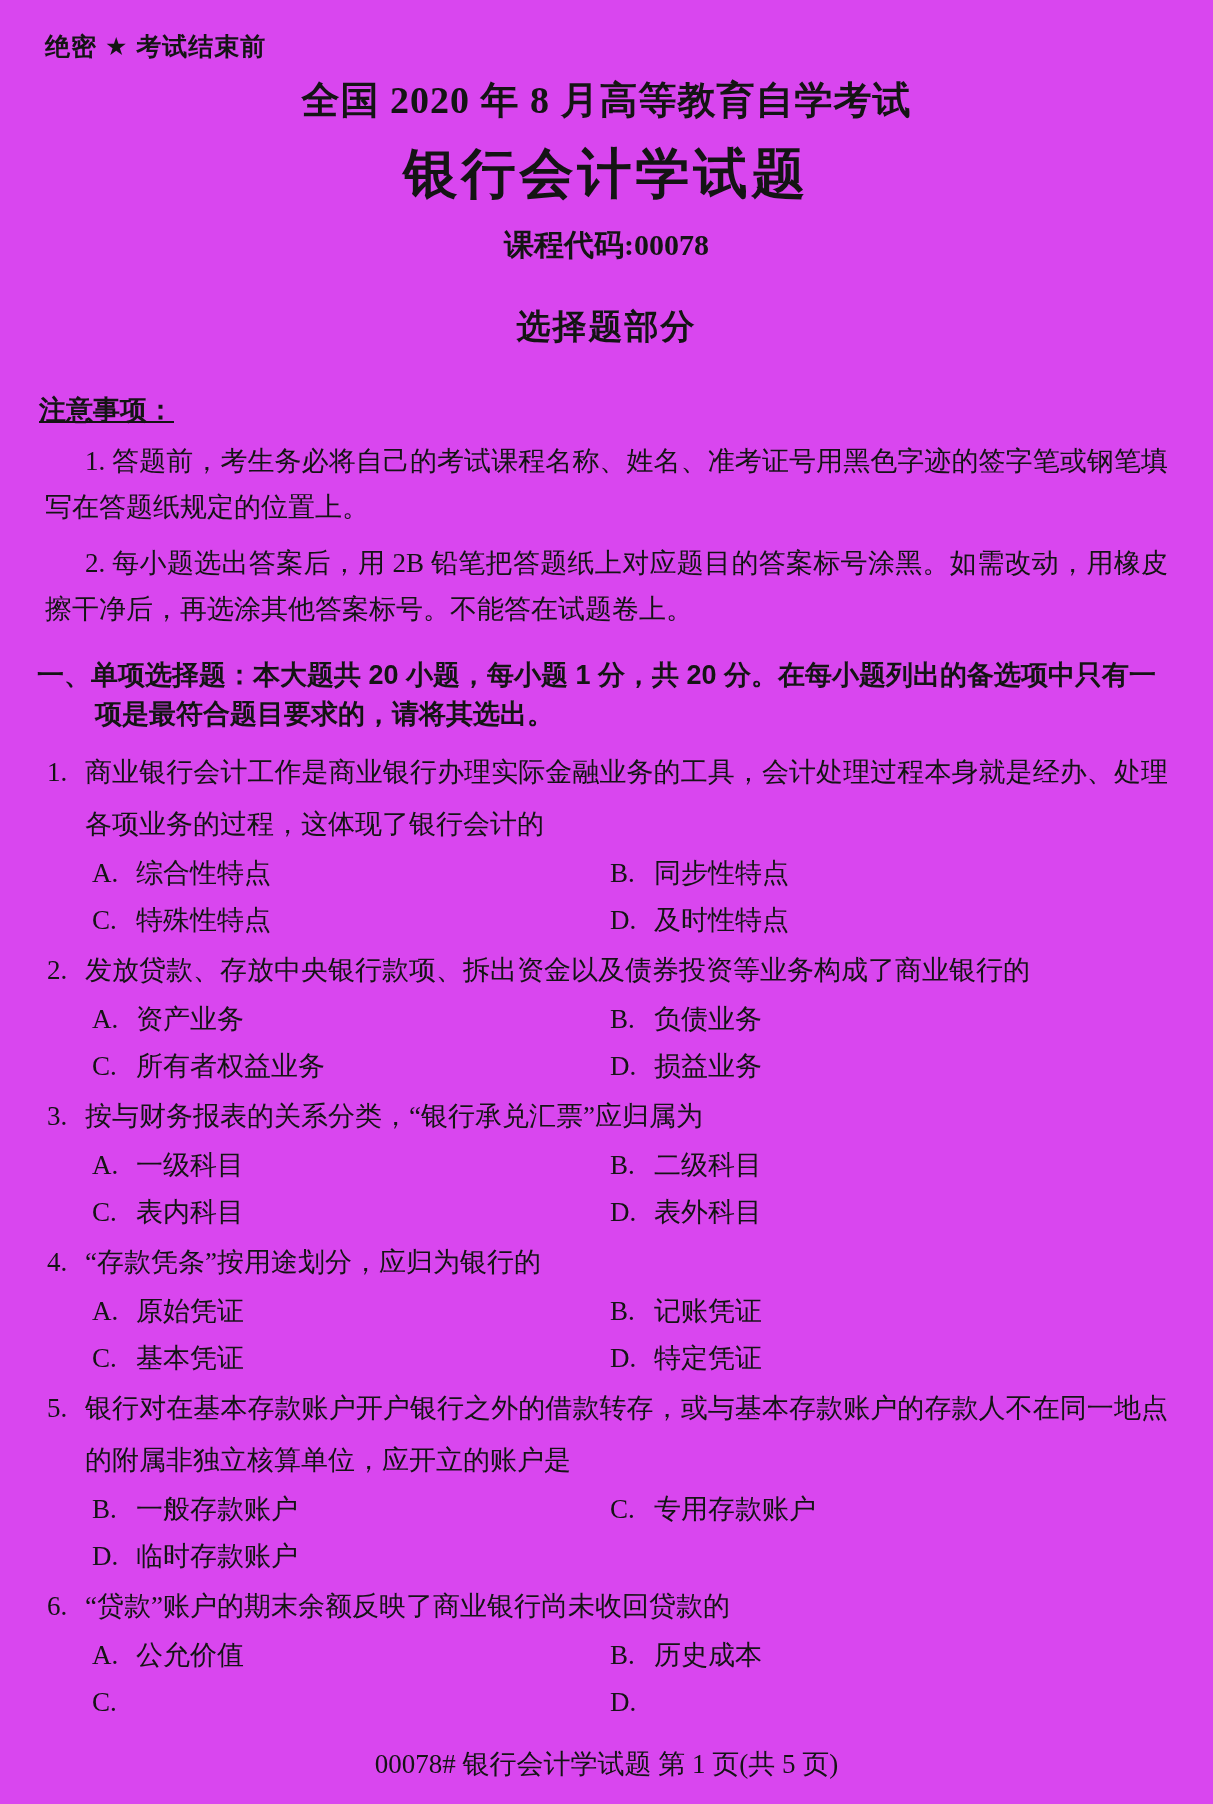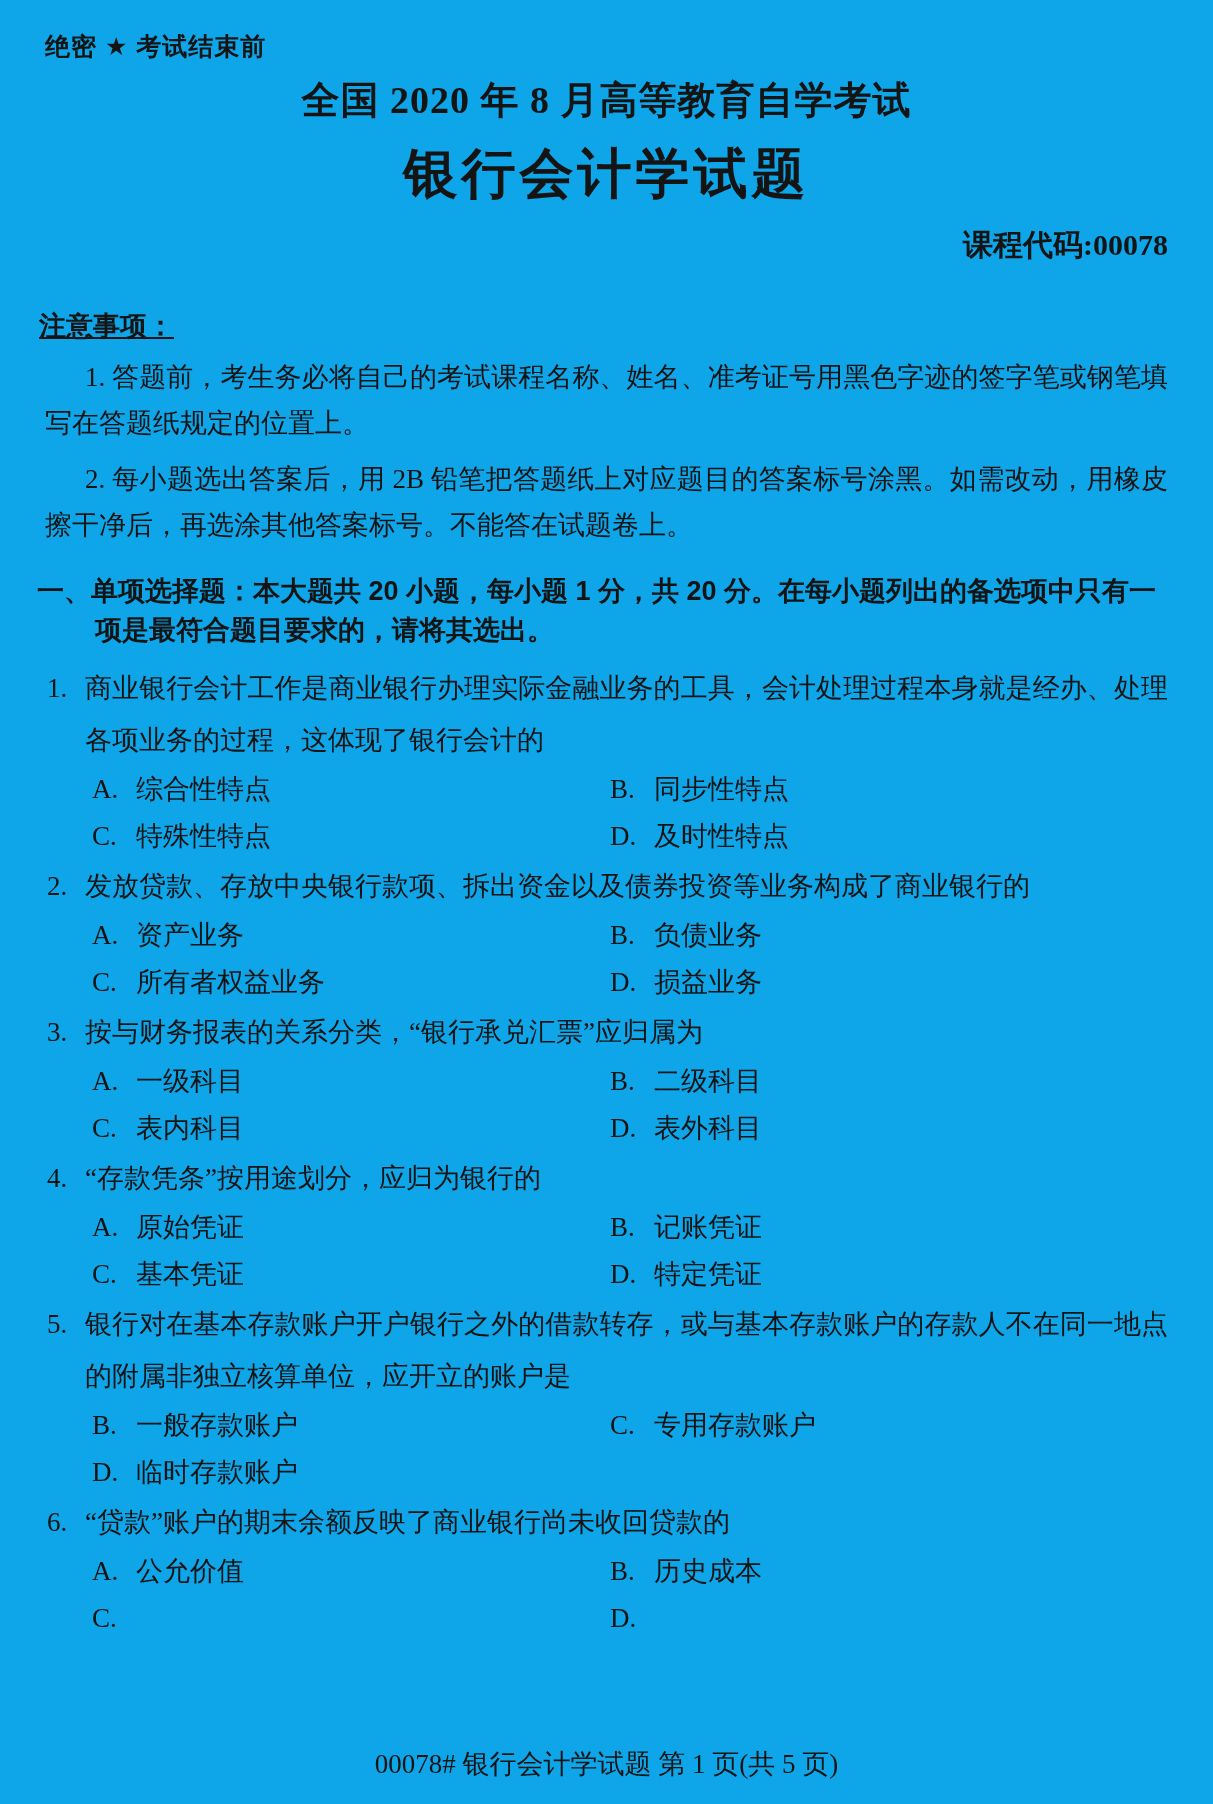--- a/index.html
+++ b/index.html
@@ -6,21 +6,21 @@
     margin: 0;
     padding: 0;
     background: #ffffff;
     color: #111111;
   }
   .page {
     position: relative;
     width: 1213px;
     height: 1804px;
     box-sizing: border-box;
-    background: #0ea5e9;
+    background: #d946ef;
     padding: 24px 45px 0 45px;
     overflow: hidden;
     font-family: "Liberation Serif", "DejaVu Serif", serif;
     font-size: 27px;
     color: #141414;
   }
   .hei {
     font-family: "Liberation Sans", "DejaVu Sans", sans-serif;
     font-weight: bold;
   }
@@ -37,21 +37,21 @@
     margin-top: 12px;
   }
   .title-line2 {
     text-align: center;
     font-weight: bold;
     font-size: 54px;
     letter-spacing: 4px;
     margin-top: 12px;
   }
   .course-code {
-    text-align: right;
+    text-align: center;
     font-weight: bold;
     font-size: 30px;
     margin-top: 14px;
   }
   .instruction {
     margin-top: 56px;
     text-indent: 40px;
     line-height: 34px;
   }
   .part-title {
@@ -123,20 +123,21 @@
 
   <div class="secret-line hei">绝密 ★ 考试结束前</div>
 
   <div class="title-line1">全国 2020 年 8 月高等教育自学考试</div>
 
   <div class="title-line2">银行会计学试题</div>
 
   <div class="course-code">课程代码:00078</div>
 
 
+  <div class="part-title hei">选择题部分</div>
 
   <div class="notes-title hei">注意事项：</div>
 
   <p class="note">1. 答题前，考生务必将自己的考试课程名称、姓名、准考证号用黑色字迹的签字笔或钢笔填写在答题纸规定的位置上。</p>
 
   <p class="note">2. 每小题选出答案后，用 2B 铅笔把答题纸上对应题目的答案标号涂黑。如需改动，用橡皮擦干净后，再选涂其他答案标号。不能答在试题卷上。</p>
 
   <div class="section-heading hei">一、单项选择题：本大题共 20 小题，每小题 1 分，共 20 分。在每小题列出的备选项中只有一项是最符合题目要求的，请将其选出。</div>
 
   <div class="question-list">

